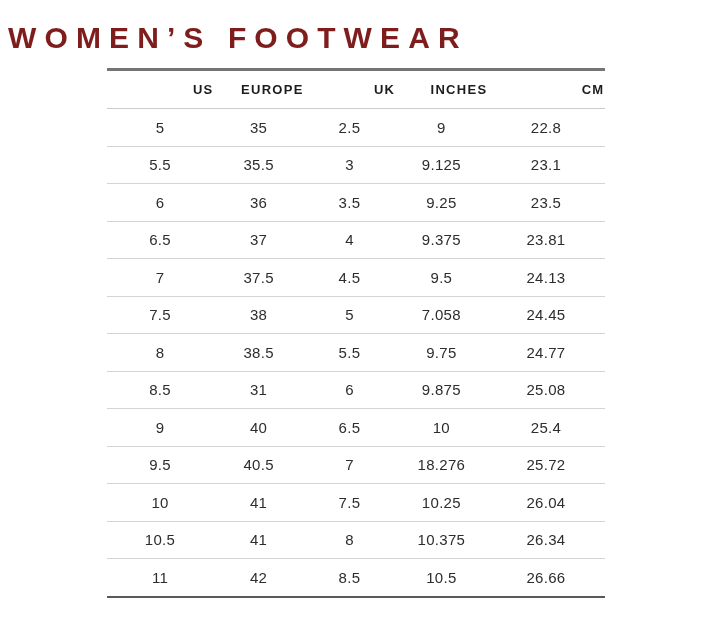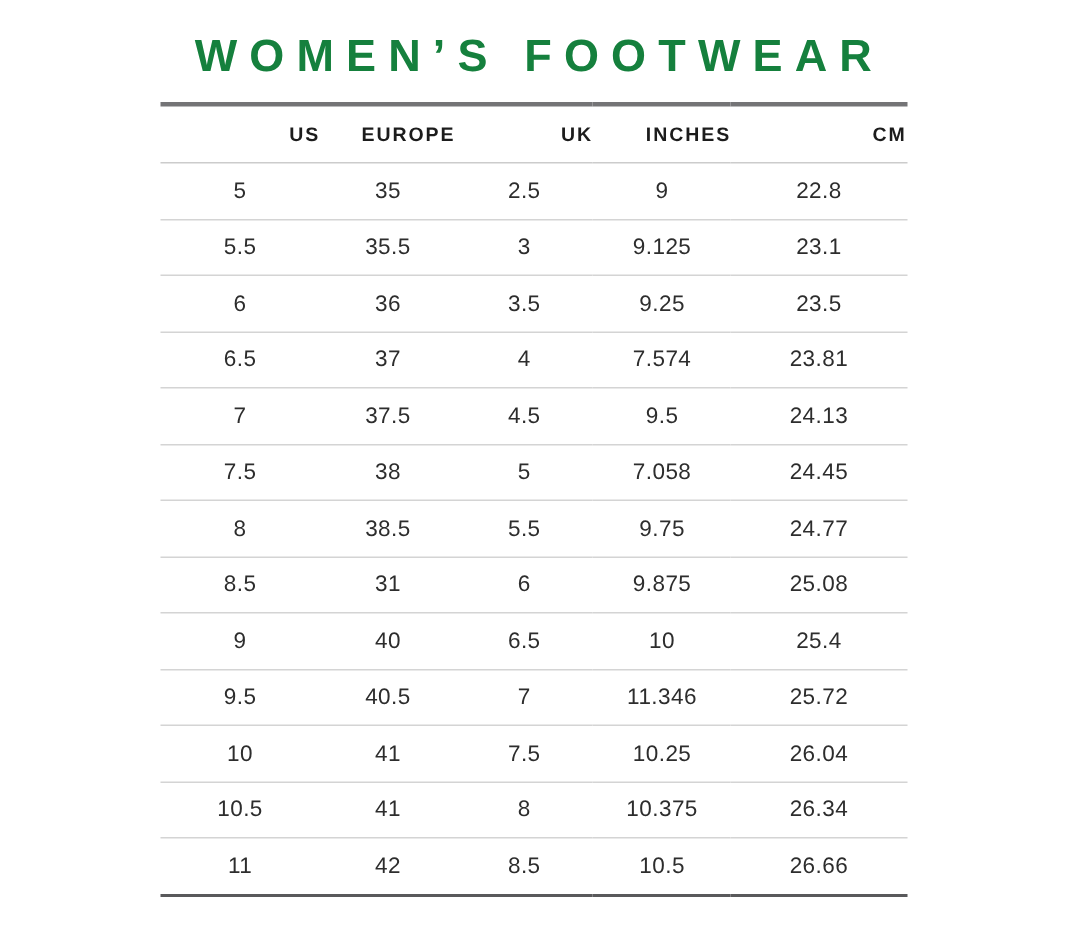--- a/index.html
+++ b/index.html
@@ -12,26 +12,26 @@
     height: 621px;
     font-family: "Liberation Sans", sans-serif;
     -webkit-font-smoothing: antialiased;
     overflow: hidden;
   }
   .page {
     padding-top: 21px;
   }
   .chart-title {
     margin: 0 0 13px 0;
-    text-align: center;
+    text-align: left;
     font-size: 30px;
     font-weight: 700;
     letter-spacing: 0.27em;
     text-indent: 0.27em; 
-    color: #15803d;
+    color: #7f1d1d;
     white-space: nowrap;
   }
   table.size-table {
     width: 498px;
     margin: 0 auto;
     border-collapse: collapse;
     table-layout: fixed;
     border-top: 3px solid #747476;
     border-bottom: 2px solid #59595b;
   }
@@ -104,21 +104,21 @@
           <td>6</td>
           <td>36</td>
           <td>3.5</td>
           <td>9.25</td>
           <td>23.5</td>
         </tr>
         <tr>
           <td>6.5</td>
           <td>37</td>
           <td>4</td>
-          <td>7.574</td>
+          <td>9.375</td>
           <td>23.81</td>
         </tr>
         <tr>
           <td>7</td>
           <td>37.5</td>
           <td>4.5</td>
           <td>9.5</td>
           <td>24.13</td>
         </tr>
         <tr>
@@ -146,21 +146,21 @@
           <td>9</td>
           <td>40</td>
           <td>6.5</td>
           <td>10</td>
           <td>25.4</td>
         </tr>
         <tr>
           <td>9.5</td>
           <td>40.5</td>
           <td>7</td>
-          <td>11.346</td>
+          <td>18.276</td>
           <td>25.72</td>
         </tr>
         <tr>
           <td>10</td>
           <td>41</td>
           <td>7.5</td>
           <td>10.25</td>
           <td>26.04</td>
         </tr>
         <tr>

